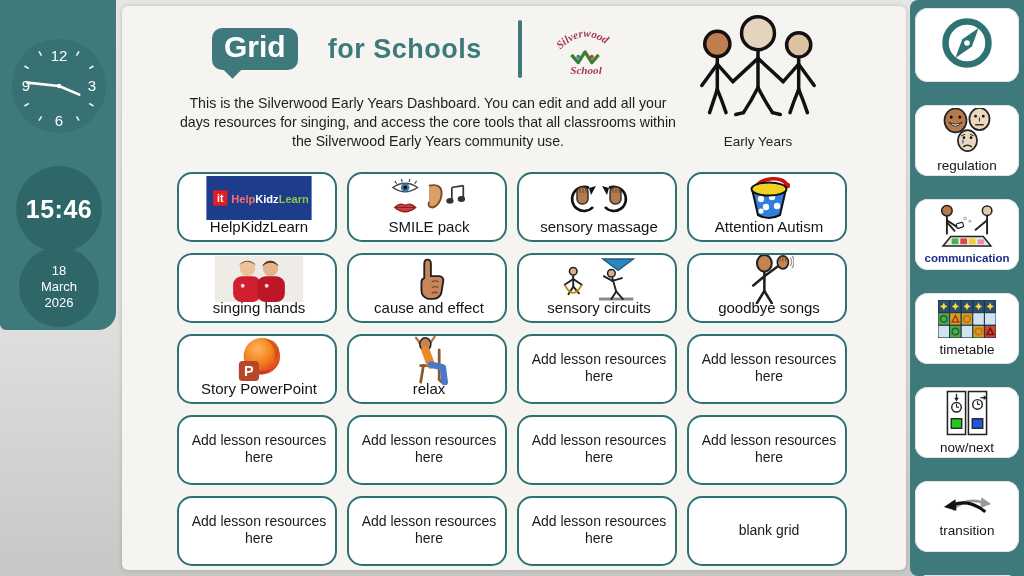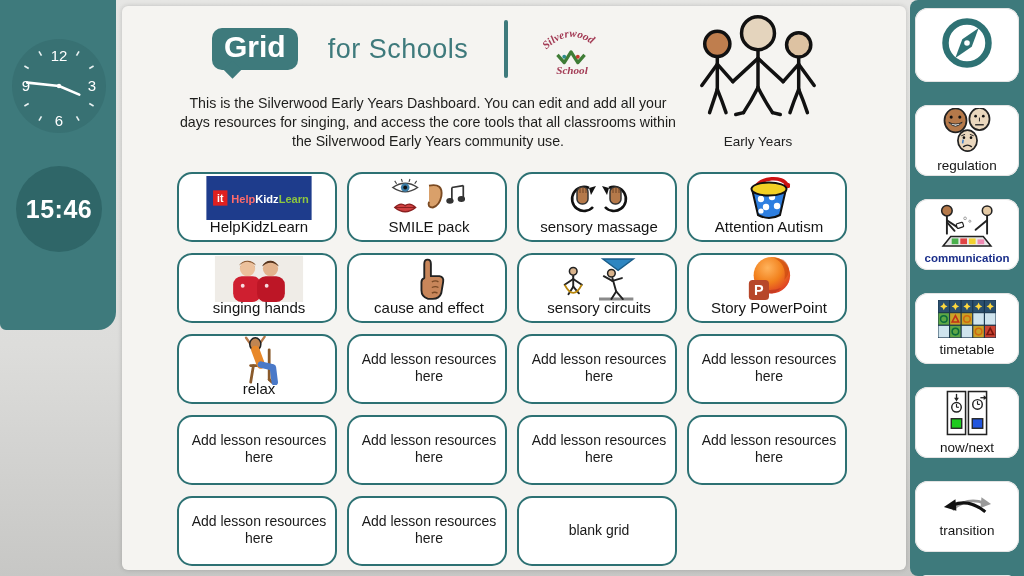--- a/index.html
+++ b/index.html
@@ -31,21 +31,21 @@
   }
   .brand-row{position:absolute;left:90px;top:12px;display:flex;align-items:center;gap:30px;}
   .grid-bubble{
     position:relative;background:#3e7a7c;color:#fff;border-radius:10px;
     padding:2px 12px 6px 12px;font-size:30px;font-weight:bold;
   }
   .grid-bubble::after{
     content:'';position:absolute;left:14px;bottom:-6px;width:13px;height:13px;
     background:#3e7a7c;transform:rotate(45deg);
   }
-  .brand-suffix{color:#3e7a7c;font-size:27px;font-weight:400;letter-spacing:.5px;}
+  .brand-suffix{color:#3e7a7c;font-size:27px;font-weight:700;letter-spacing:.5px;}
   .brand-divider{width:4px;height:58px;background:#3e7a7c;border-radius:2px;margin-left:6px;}
   .dashboard-description{
     position:absolute;left:56px;top:88px;width:500px;text-align:center;
     font-size:14.2px;line-height:1.33;color:#1e1e1c;
   }
   .early-years{position:absolute;left:560px;top:2px;width:152px;text-align:center;}
   .early-years .ey-label{font-size:13.5px;color:#222;margin-top:-2px;}
   
   .tile-grid{
     position:absolute;left:55px;top:166px;
@@ -103,20 +103,25 @@
         <text x="17" y="55">9</text>
       </g>
       <g stroke="#ffffff" stroke-width="2.6" stroke-linecap="round">
         <line x1="50" y1="50" x2="70.3" y2="58.6"></line>
         <line x1="50" y1="50" x2="18.2" y2="46.6"></line>
       </g>
       <circle cx="50" cy="50" r="2.2" fill="#fff"></circle>
     </svg>
   </div>
   <div class="time-circle">15:46</div>
+  <div class="date-circle">
+    <span>18</span>
+    <span>March</span>
+    <span>2026</span>
+  </div>
 </div>
 
 <div class="main-panel">
 
   <div class="brand-row">
     <div class="grid-bubble">
       <span>Grid</span>
     </div>
     <div class="brand-suffix">for Schools</div>
     <div class="brand-divider"></div>
@@ -280,20 +285,38 @@
               <line x1="17" y1="32" x2="23" y2="39"></line>
             </g>
             <path d="M8,30 Q17,47 26,30" fill="none" stroke="#b8860b" stroke-width="1.8"></path>
             <circle cx="17" cy="16" r="4" fill="#d9b38c" stroke="#222" stroke-width="1.6"></circle>
           </svg>
         </span>
         <div class="tile-label">sensory circuits</div>
       </div>
       <div class="tile">
         <span class="tile-icon">
+          <svg width="50" height="50" viewBox="0 0 54 54">
+            <g stroke="#222" stroke-width="2.8" fill="none" stroke-linecap="round">
+              <line x1="22" y1="18" x2="22" y2="40"></line>
+              <line x1="22" y1="40" x2="14" y2="53"></line>
+              <line x1="22" y1="40" x2="30" y2="53"></line>
+              <line x1="22" y1="24" x2="10" y2="34"></line>
+              <line x1="22" y1="24" x2="37" y2="13"></line>
+            </g>
+            <ellipse cx="22" cy="10" rx="8" ry="9" fill="#c08552" stroke="#222" stroke-width="2.2"></ellipse>
+            <ellipse cx="42" cy="9" rx="6" ry="7" fill="#c08552" stroke="#222" stroke-width="1.8"></ellipse>
+            <path d="M39,3 v5 M42,2 v6 M45,3 v5" stroke="#6e4526" stroke-width="1"></path>
+            <path d="M50,4 q3,4 0,9 M52,2 q4,6 0,13" stroke="#999" stroke-width="1.4" fill="none"></path>
+          </svg>
+        </span>
+        <div class="tile-label">goodbye songs</div>
+      </div>
+      <div class="tile">
+        <span class="tile-icon">
           <svg width="48" height="48" viewBox="0 0 50 50">
             <defs>
               <radialGradient id="ppg" cx="38%" cy="30%" r="80%">
                 <stop offset="0" stop-color="#ffb35c"></stop>
                 <stop offset=".5" stop-color="#f2811d"></stop>
                 <stop offset="1" stop-color="#d93025"></stop>
               </radialGradient>
             </defs>
             <circle cx="28" cy="21" r="19" fill="url(#ppg)"></circle>
             <path d="M28,2 Q44,8 41,26 Q51,14 40,5 Z" fill="#c2410c" opacity=".55"></path>

